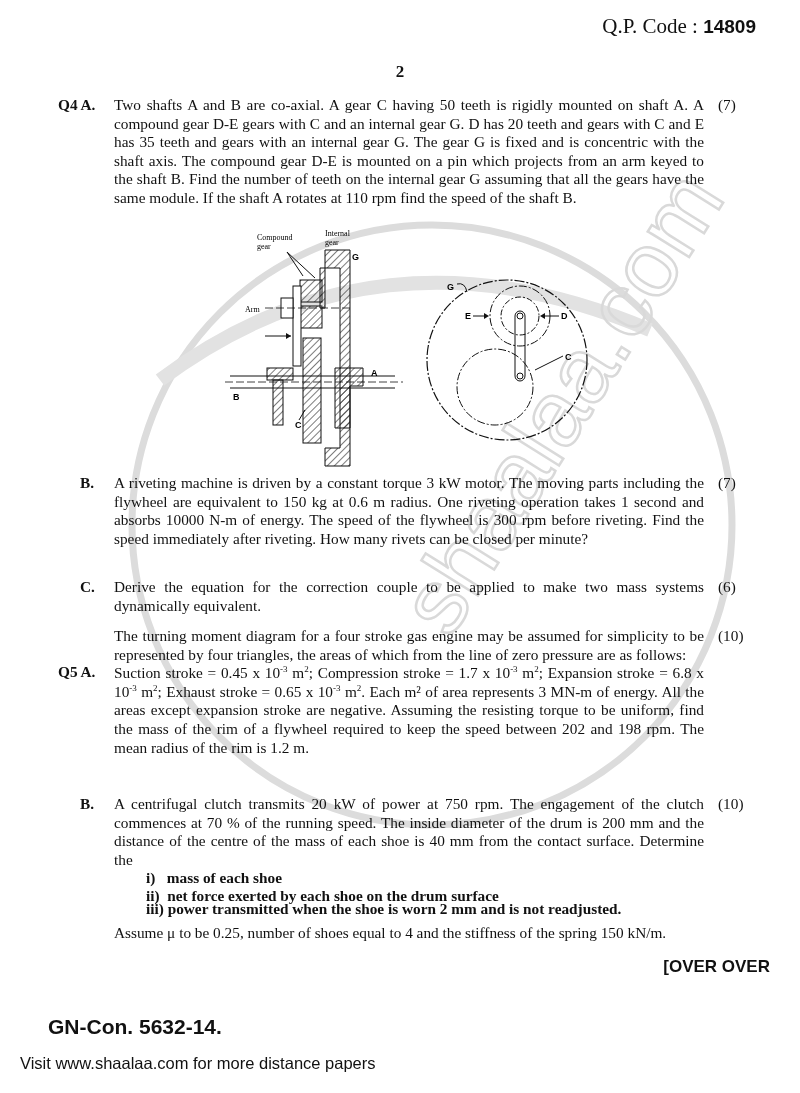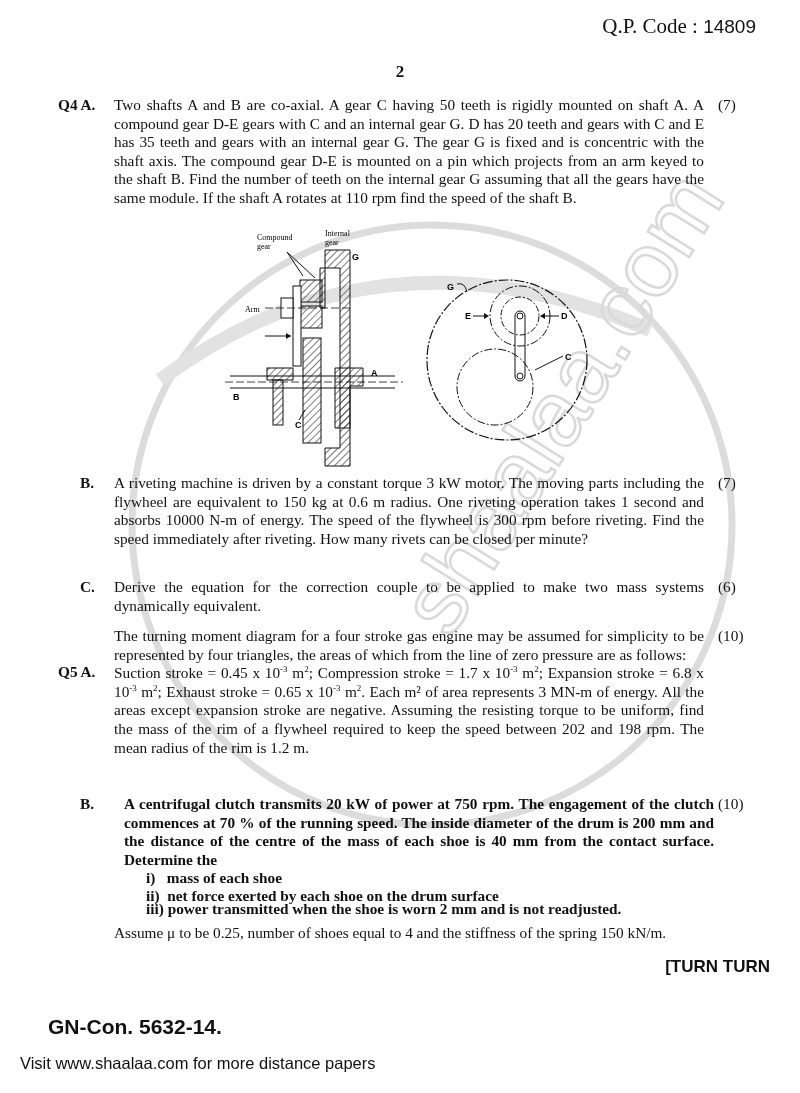--- a/index.html
+++ b/index.html
@@ -1,19 +1,19 @@
 <!DOCTYPE html>
 <html><head>
 <meta charset="utf-8">
 <style>
   html, body { margin:0; padding:0; background:#ffffff; }
   body { width:800px; height:1093px; position:relative; overflow:hidden; color:#111; font-family:"Liberation Serif", serif; }
   .page { position:absolute; left:0; top:0; width:800px; height:1093px; }
   .qp-code { position:absolute; right:44px; top:14px; font-size:21px; font-family:"Liberation Serif", serif; }
-  .qp-code b { font-family:"Liberation Sans", sans-serif; font-weight:normal; font-size:19px; }
+  .qp-code b { font-family:"Liberation Sans", sans-serif; font-weight:bold; font-size:19px; }
   .page-no { position:absolute; left:0; width:800px; text-align:center; top:62px; font-size:17px; font-weight:bold; }
   .q { position:absolute; font-size:15.3px; line-height:18.6px; text-align:justify; }
   .qlabel { position:absolute; font-size:15.3px; font-weight:bold; }
   .marks { position:absolute; left:718px; font-size:15.3px; }
   .sub { position:absolute; font-size:15.3px; line-height:18.6px;font-weight:bold; }
   .turn { position:absolute; right:30px; top:957px; font-family:"Liberation Sans", sans-serif; font-weight:bold; font-size:17px; }
   .gncon { position:absolute; left:48px; top:1015px; font-family:"Liberation Sans", sans-serif; font-weight:bold; font-size:21px; }
   .visit { position:absolute; left:20px; top:1054px; font-family:"Liberation Sans", sans-serif; font-size:16.5px; }
   .watermark { position:absolute; left:0; top:0; pointer-events:none; }
   sup { font-size:9px; line-height:0; }
@@ -111,23 +111,23 @@
   <div class="marks" style="top:578px;">(6)</div>
 
   <div class="qlabel" style="left:58px; top:627px;margin-top:36px;">Q5 A.</div>
   <div class="q" style="left:114px; top:627px; width:590px;">
     <span>The turning moment diagram for a four stroke gas engine may be assumed for simplicity to be represented by four triangles, the areas of which from the line of zero pressure are as follows:</span><br>
     <span>Suction stroke = 0.45 x 10</span><sup>-3</sup><span> m</span><sup>2</sup><span>; Compression stroke = 1.7 x 10</span><sup>-3</sup><span> m</span><sup>2</sup><span>; Expansion stroke = 6.8 x 10</span><sup>-3</sup><span> m</span><sup>2</sup><span>; Exhaust stroke = 0.65 x 10</span><sup>-3</sup><span> m</span><sup>2</sup><span>. Each m² of area represents 3 MN-m of energy. All the areas except expansion stroke are negative. Assuming the resisting torque to be uniform, find the mass of the rim of a flywheel required to keep the speed between 202 and 198 rpm. The mean radius of the rim is 1.2 m.</span>
   </div>
   <div class="marks" style="top:627px;">(10)</div>
 
   <div class="qlabel" style="left:80px; top:795px;">B.</div>
-  <div class="q" style="left:124px; top:795px; width:590px;font-weight:bold;">A centrifugal clutch transmits 20 kW of power at 750 rpm. The engagement of the clutch commences at 70 % of the running speed. The inside diameter of the drum is 200 mm and the distance of the centre of the mass of each shoe is 40 mm from the contact surface. Determine the</div>
+  <div class="q" style="left:114px; top:795px; width:590px;">A centrifugal clutch transmits 20 kW of power at 750 rpm. The engagement of the clutch commences at 70 % of the running speed. The inside diameter of the drum is 200 mm and the distance of the centre of the mass of each shoe is 40 mm from the contact surface. Determine the</div>
   <div class="marks" style="top:795px;">(10)</div>
   <div class="sub" style="left:146px; top:869px; white-space:pre;">i)   mass of each shoe</div>
   <div class="sub" style="left:146px; top:887px; white-space:pre;">ii)  net force exerted by each shoe on the drum surface</div>
   <div class="sub" style="left:146px; top:900px; white-space:pre;">iii) power transmitted when the shoe is worn 2 mm and is not readjusted.</div>
   <div class="q" style="left:114px; top:924px; width:590px;">Assume μ to be 0.25, number of shoes equal to 4 and the stiffness of the spring 150 kN/m.</div>
 
-  <div class="turn">[TURN TURN</div>
+  <div class="turn">[OVER OVER</div>
   <div class="gncon">GN-Con. 5632-14.</div>
   <div class="visit">Visit www.shaalaa.com for more distance papers</div>
 </div>
 
 </body></html>

